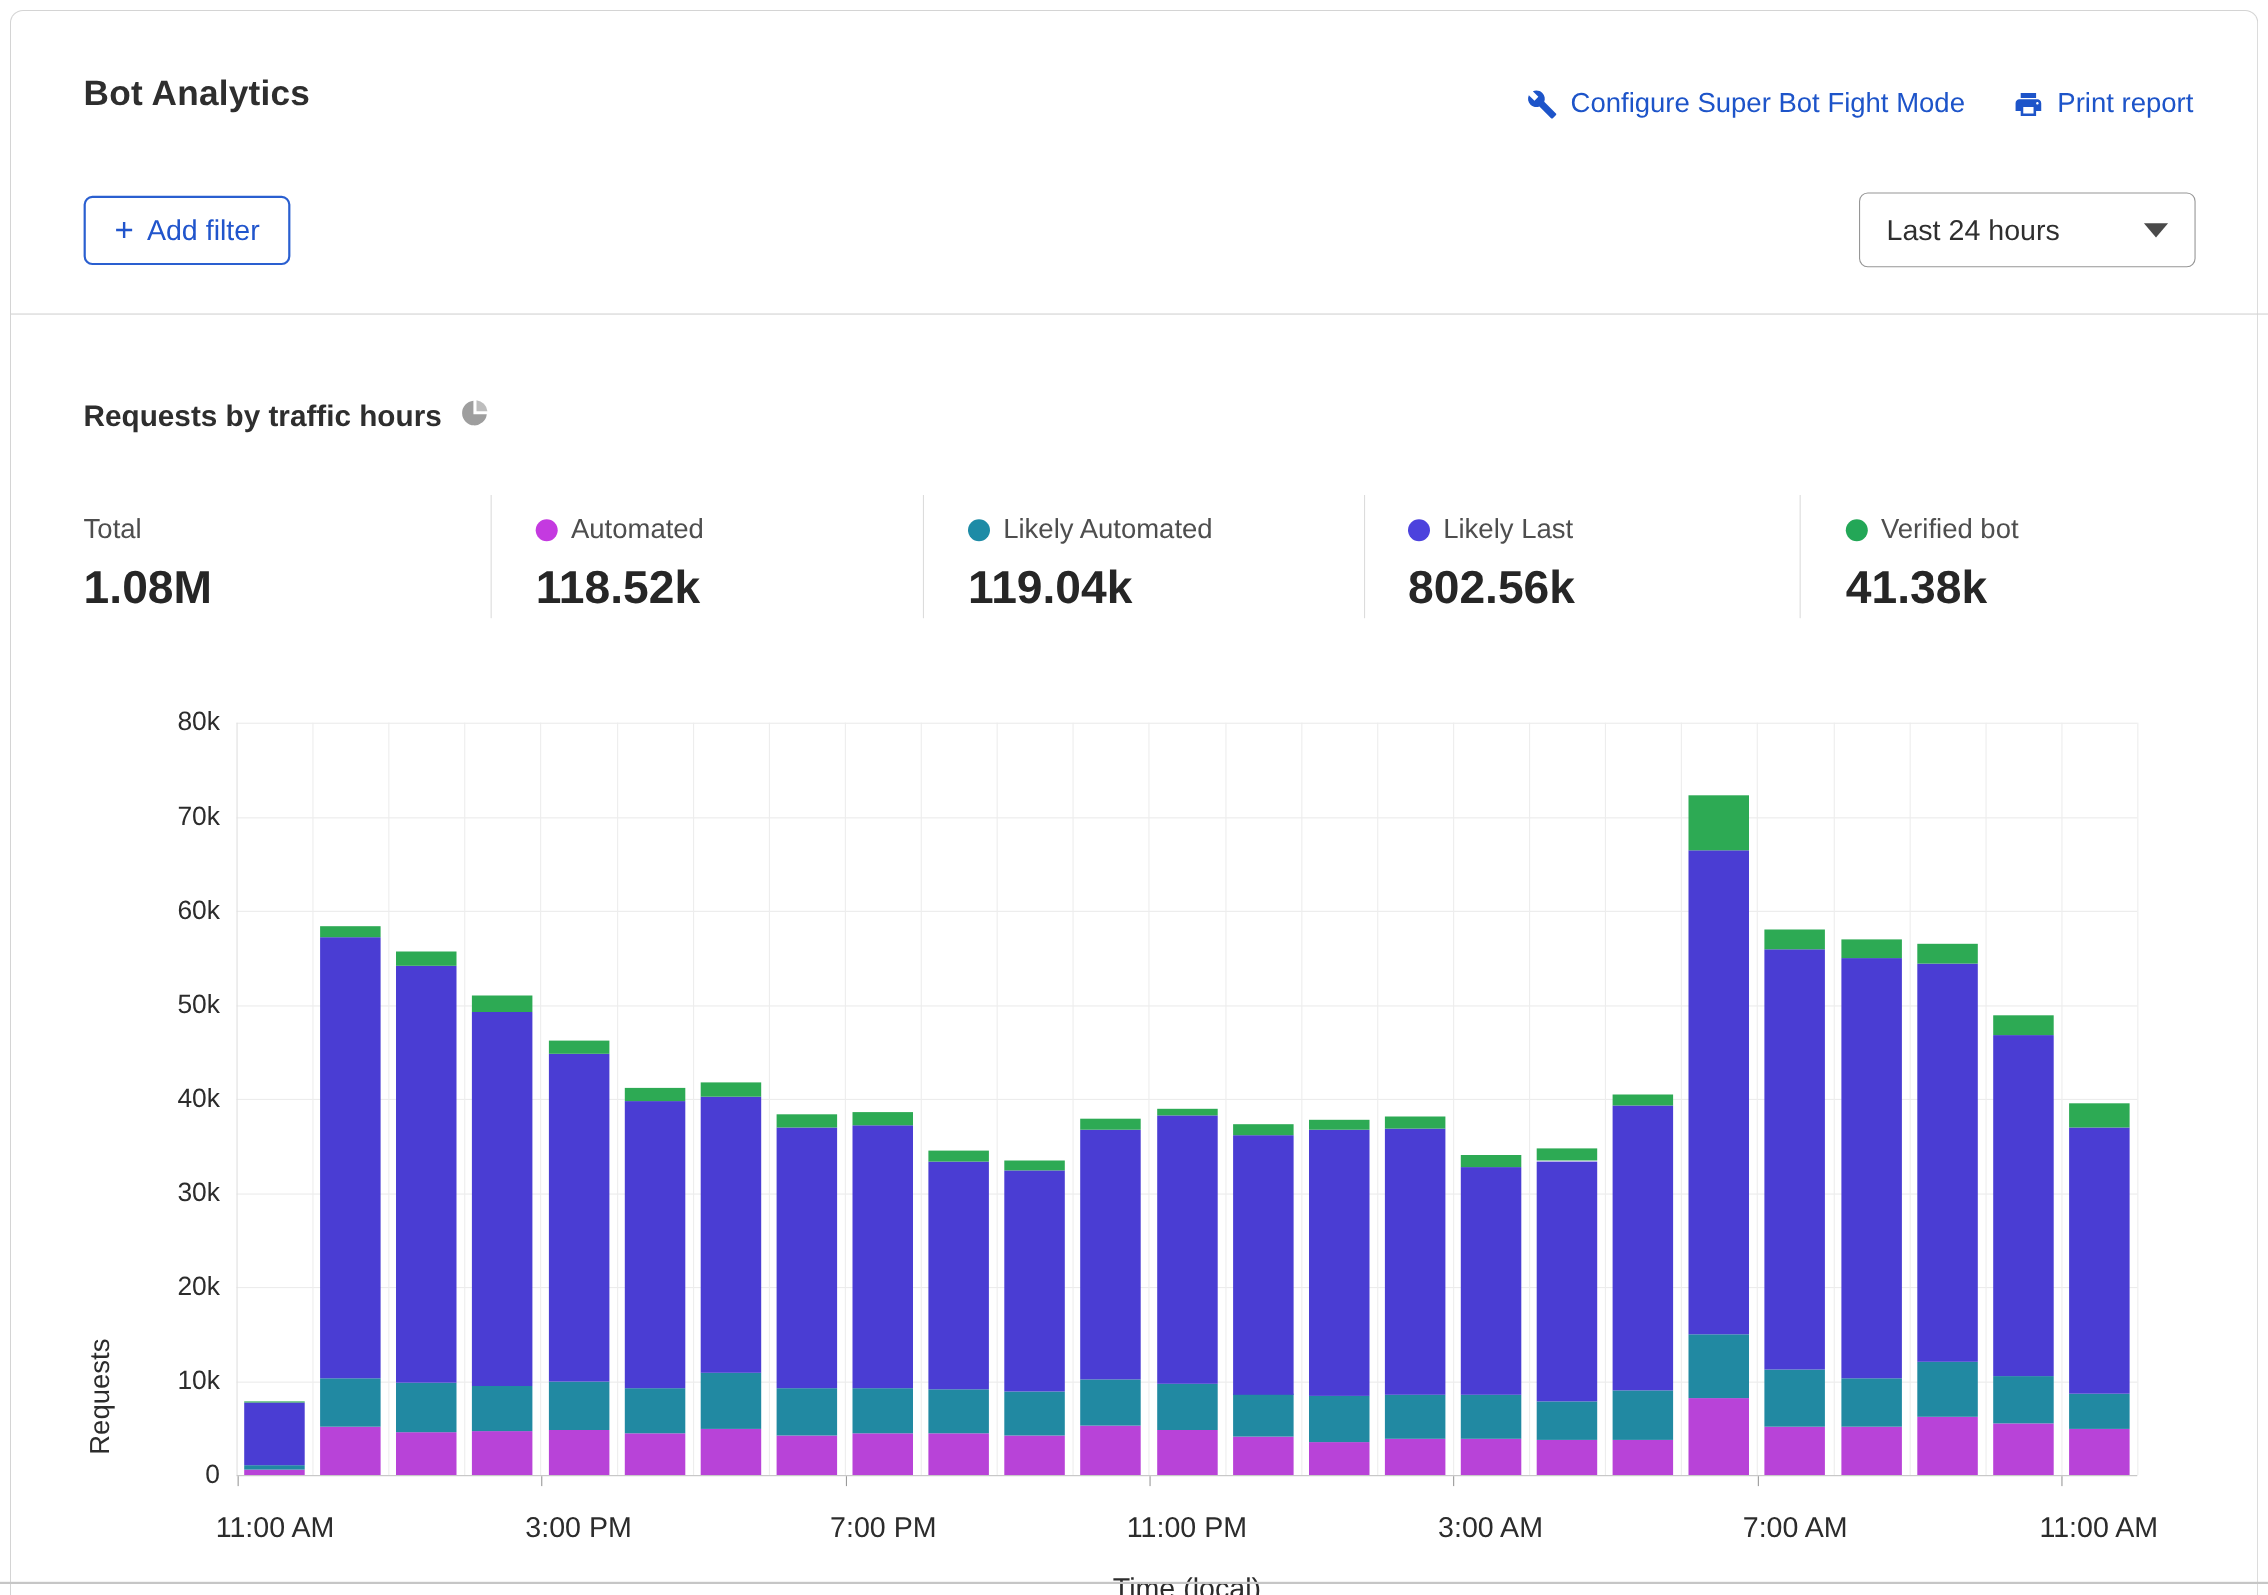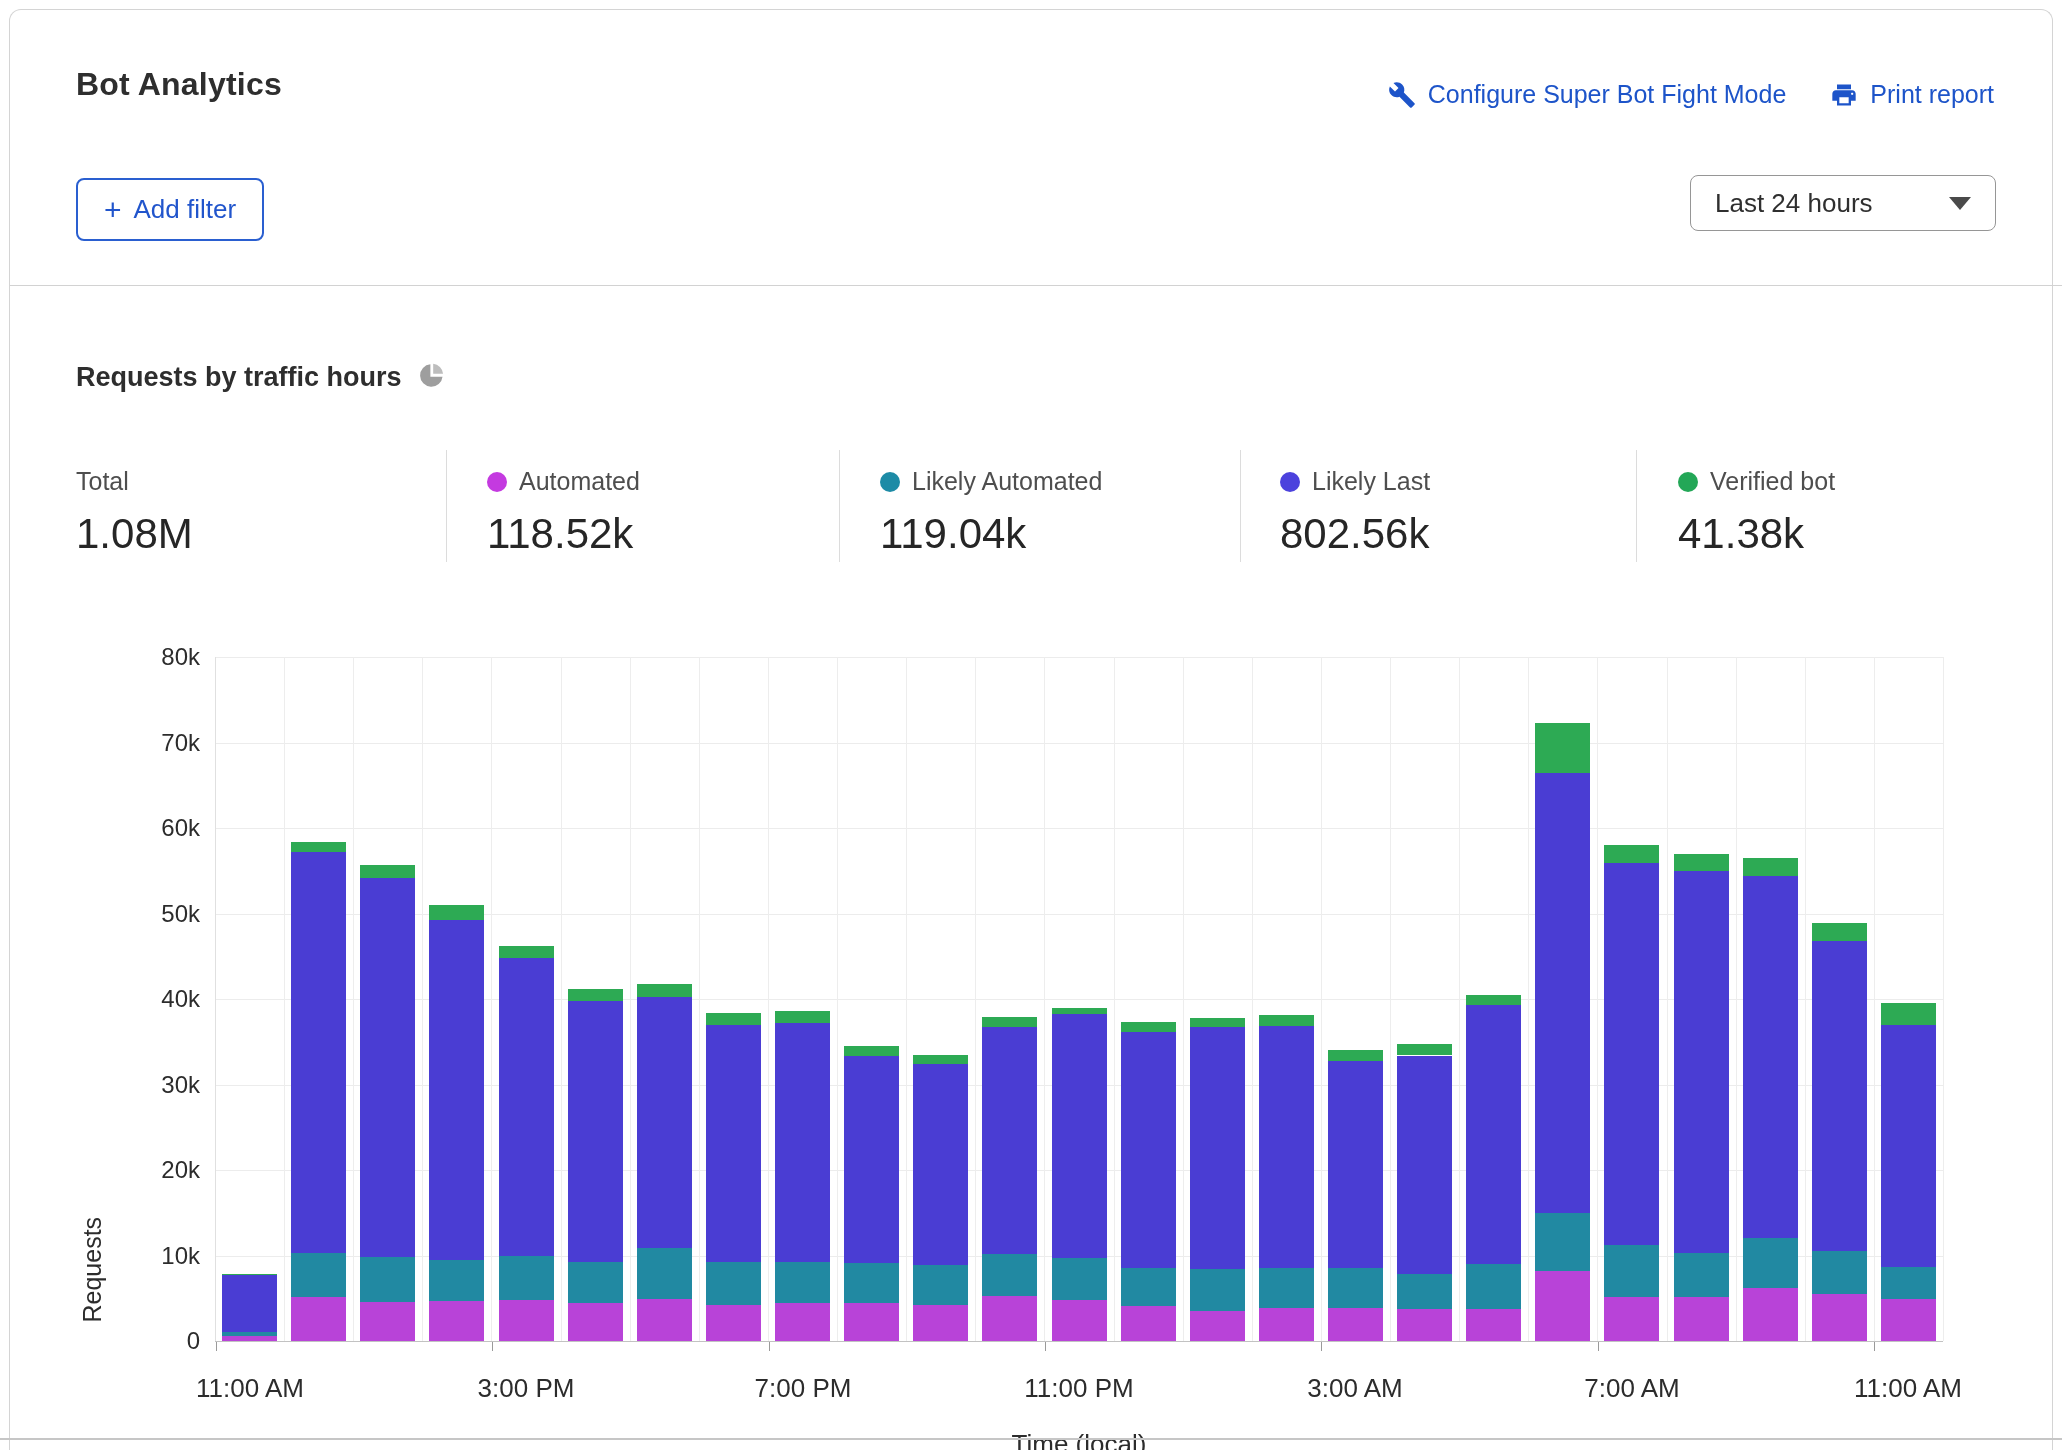--- a/index.html
+++ b/index.html
@@ -14,38 +14,38 @@
     gap:44px; align-items:center; }
   .hlink { display:flex; align-items:center; gap:12px; color:#1d54c9;
     font-size:25px; cursor:pointer; }
   .hlink svg { display:block; }
   .add-filter-btn { position:absolute; left:66px; top:168px; height:63px;
     padding:0 26px; display:flex; align-items:center; gap:12px;
     border:2px solid #2a5fd0; border-radius:8px; background:#fff;
     color:#2155cc; font-size:26px; cursor:pointer; }
   .add-filter-btn .plus { font-size:30px; font-weight:400; line-height:1; }
   .time-select { position:absolute; left:1680px; top:165px; width:306px;
-    height:56px; border:1px solid #969696; border-radius:8px; background:#fff;
+    height:68px; border:1px solid #969696; border-radius:8px; background:#fff;
     display:flex; align-items:center; padding:0 24px; font-size:26px;
     color:#2f2f2f; cursor:pointer; }
   .time-select .chevron { margin-left:auto; width:0; height:0;
     border-left:11px solid transparent; border-right:11px solid transparent;
     border-top:13px solid #4a4a4a; }
   .divider-1 { position:absolute; left:0px; top:275px; width:2062px;
     height:1px; background:#d2d2d2; }
   .section-heading { position:absolute; left:66px; top:352px; display:flex;
     align-items:center; gap:16px; }
   .section-heading .txt { font-size:27px; font-weight:700; color:#2e2e2e; }
   
   .stats { position:absolute; left:0; top:430px; width:2062px; height:130px; }
   .stat { position:absolute; top:6px;margin-top:21px; }
   .stat .lab { display:flex; align-items:center; gap:12px; font-size:25px;
     color:#4e4e4e; }
   .stat .dot { width:20px; height:20px; border-radius:50%; }
-  .stat .val { margin-top:14px; font-size:42px; font-weight:400; color:#262626; }
+  .stat .val { margin-top:14px; font-size:42px; font-weight:700; color:#262626; }
   .stat-sep { position:absolute; top:10px; width:1px; height:112px;
     background:#dcdcdc; }
   
   .chart { position:absolute; left:0; top:600px; width:2062px; height:840px; }
   .plot { position:absolute; left:205px; top:47px; width:1728px; height:684px; }
   .gridline-h { position:absolute; left:0; width:100%; height:1px;
     background:#ececec; }
   .gridline-v { position:absolute; top:0; width:1px; height:100%;
     background:#ededed; }
   .axis-bottom { position:absolute; left:0; bottom:-1px; width:100%;

